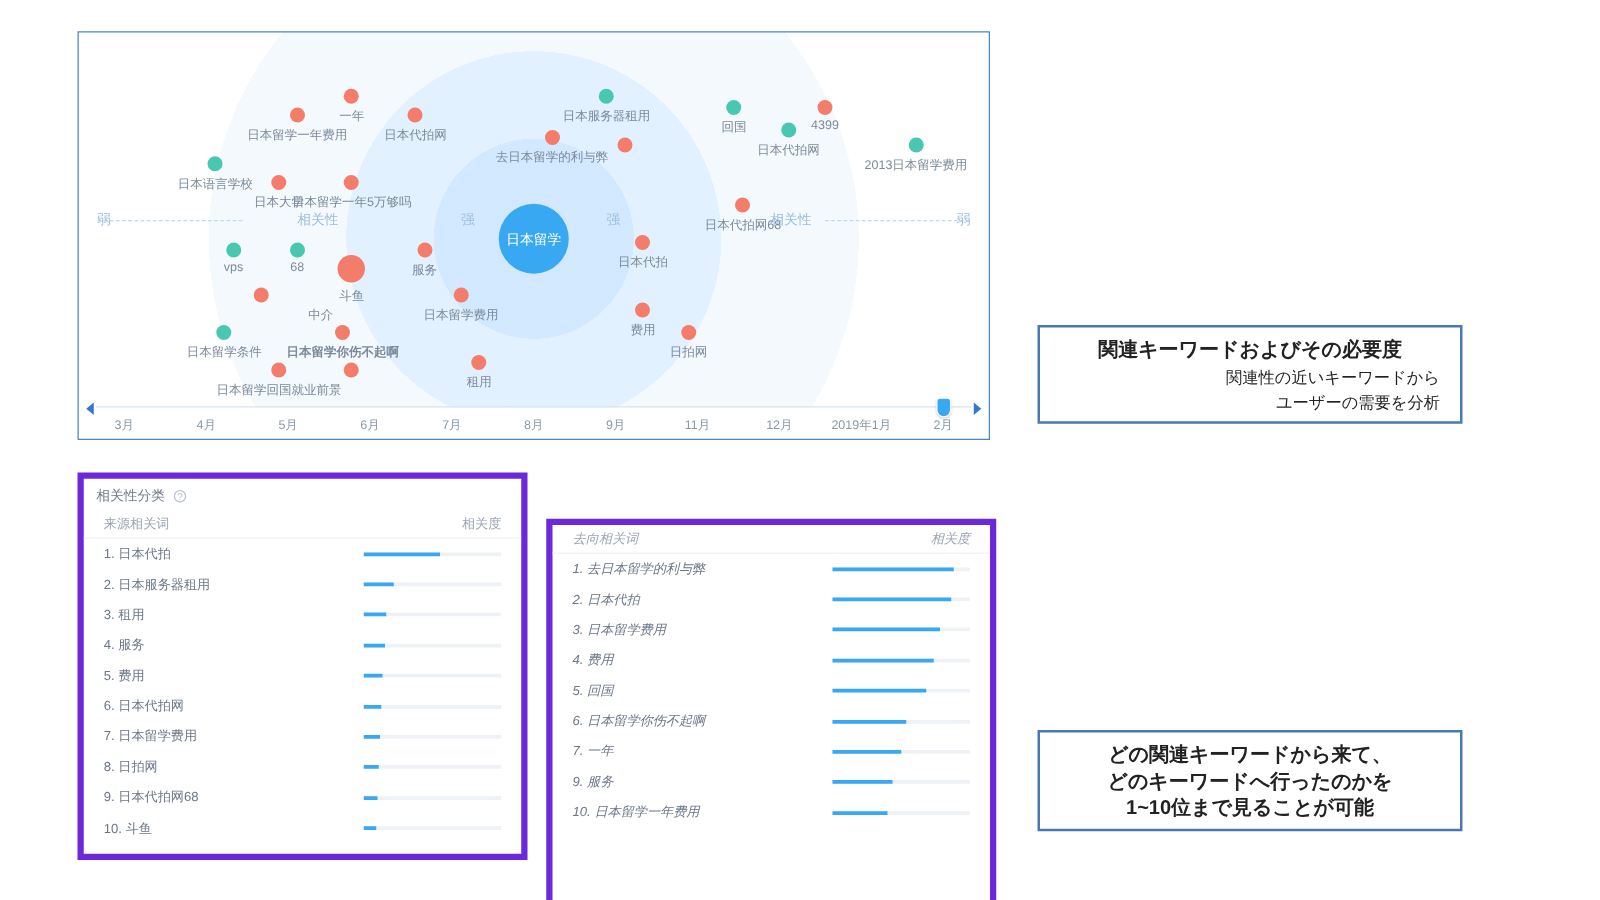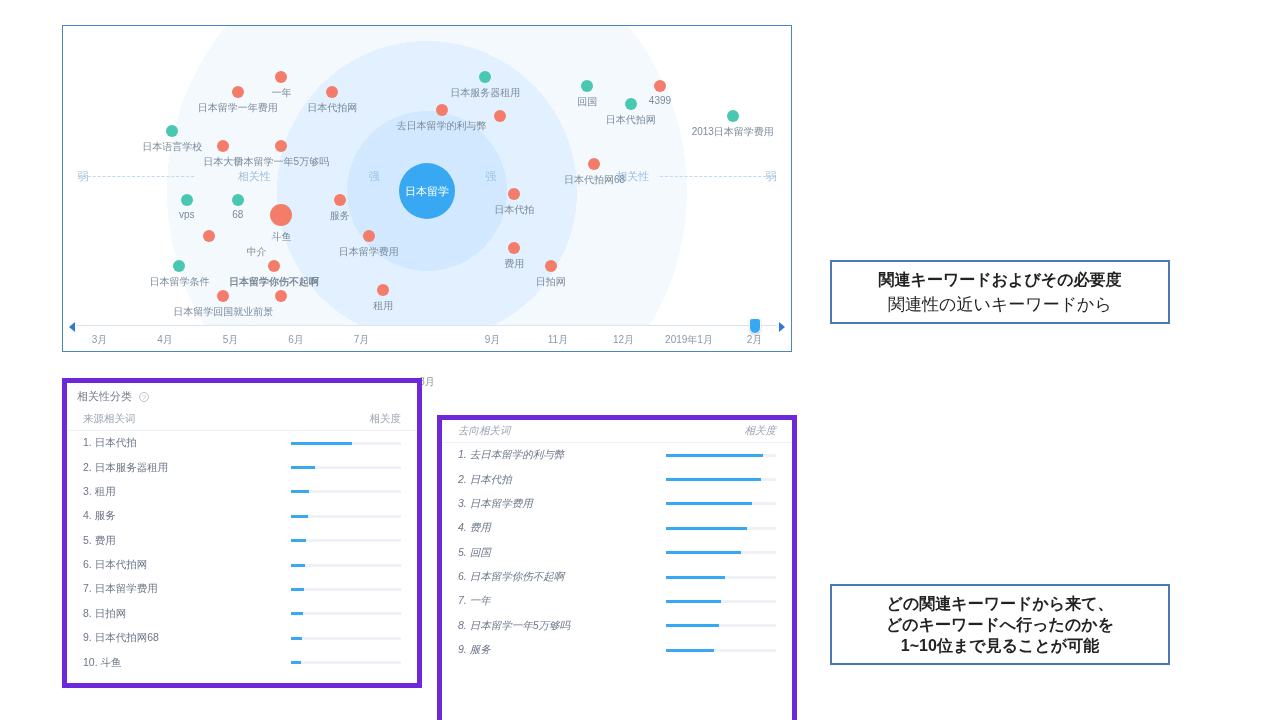--- a/index.html
+++ b/index.html
@@ -104,21 +104,21 @@
 
   .annot {
     position: absolute;
     border: 2px solid #4a78b4;
     padding: 8px 16px 6px;
     text-align: center;
     background: #fff;
     color: #222;
   }
   .annot .title { font-weight: 700; font-size: 16px; }
-  .annot .line { font-size: 17px; margin-top: 2px; }
+  .annot .line { font-size: 13px; margin-top: 2px; text-align: right; }
 
   .annot-a { left: 830px; top: 260px; width: 340px; }
   .annot-b { left: 830px; top: 584px; width: 340px; }
   .annot-b .title { font-size: 16px; }
 
   .table-panel {
     position: absolute;
     border: 5px solid #6d28d9;
     background: #fff;
     font-size: 10.5px;
@@ -235,34 +235,35 @@
   <div class="timeline">
     <div class="timeline-arrow left"></div>
     <div class="timeline-arrow right"></div>
     <div class="timeline-track"></div>
     <div id="timeline-ticks">
         <span class="timeline-tick" style="left: 4%;">3月</span>
         <span class="timeline-tick" style="left: 13.2%;">4月</span>
         <span class="timeline-tick" style="left: 22.4%;">5月</span>
         <span class="timeline-tick" style="left: 31.6%;">6月</span>
         <span class="timeline-tick" style="left: 40.8%;">7月</span>
-        <span class="timeline-tick" style="left: 50%; margin-top: 42px;">8月</span>
+        <span class="timeline-tick" style="left: 50%;">8月</span>
         <span class="timeline-tick" style="left: 59.2%;">9月</span>
         <span class="timeline-tick" style="left: 68.4%;">11月</span>
         <span class="timeline-tick" style="left: 77.6%;">12月</span>
         <span class="timeline-tick" style="left: 86.8%;">2019年1月</span>
         <span class="timeline-tick" style="left: 96%; text-align: right;">2月</span>
       </div>
     <div id="timeline-handle" class="timeline-handle" style="left: 96%;"></div>
   </div>
 </div>
 
 <div class="annot annot-a">
   <div class="title">関連キーワードおよびその必要度</div>
   <div class="line">関連性の近いキーワードから</div>
+  <div class="line">ユーザーの需要を分析</div>
 </div>
 
 <div class="annot annot-b">
   <div class="title">どの関連キーワードから来て、</div>
   <div class="title">どのキーワードへ行ったのかを</div>
   <div class="title">1~10位まで見ることが可能</div>
 </div>
 
 <div class="table-panel table-a">
   <div class="tbl-title">
@@ -379,25 +380,25 @@
           <div class="bar-fill" style="width: 54%;"></div>
         </div>
       </div>
       <div class="tbl-row">
         <span class="tbl-label">7.  一年</span>
         <div class="bar-wrap">
           <div class="bar-fill" style="width: 50%;"></div>
         </div>
       </div>
       <div class="tbl-row">
-        <span class="tbl-label">8.  日本留学一年5万够吗</span>
-        <div class="bar-wrap">
-          <div class="bar-fill" style="width: 48%;"></div>
-        </div>
-      </div>
-      <div class="tbl-row">
         <span class="tbl-label">9.  服务</span>
         <div class="bar-wrap">
           <div class="bar-fill" style="width: 44%;"></div>
+        </div>
+      </div>
+      <div class="tbl-row">
+        <span class="tbl-label">10.  日本留学一年费用</span>
+        <div class="bar-wrap">
+          <div class="bar-fill" style="width: 40%;"></div>
         </div>
       </div>
     </div>
 </div>
 
 </body></html>

